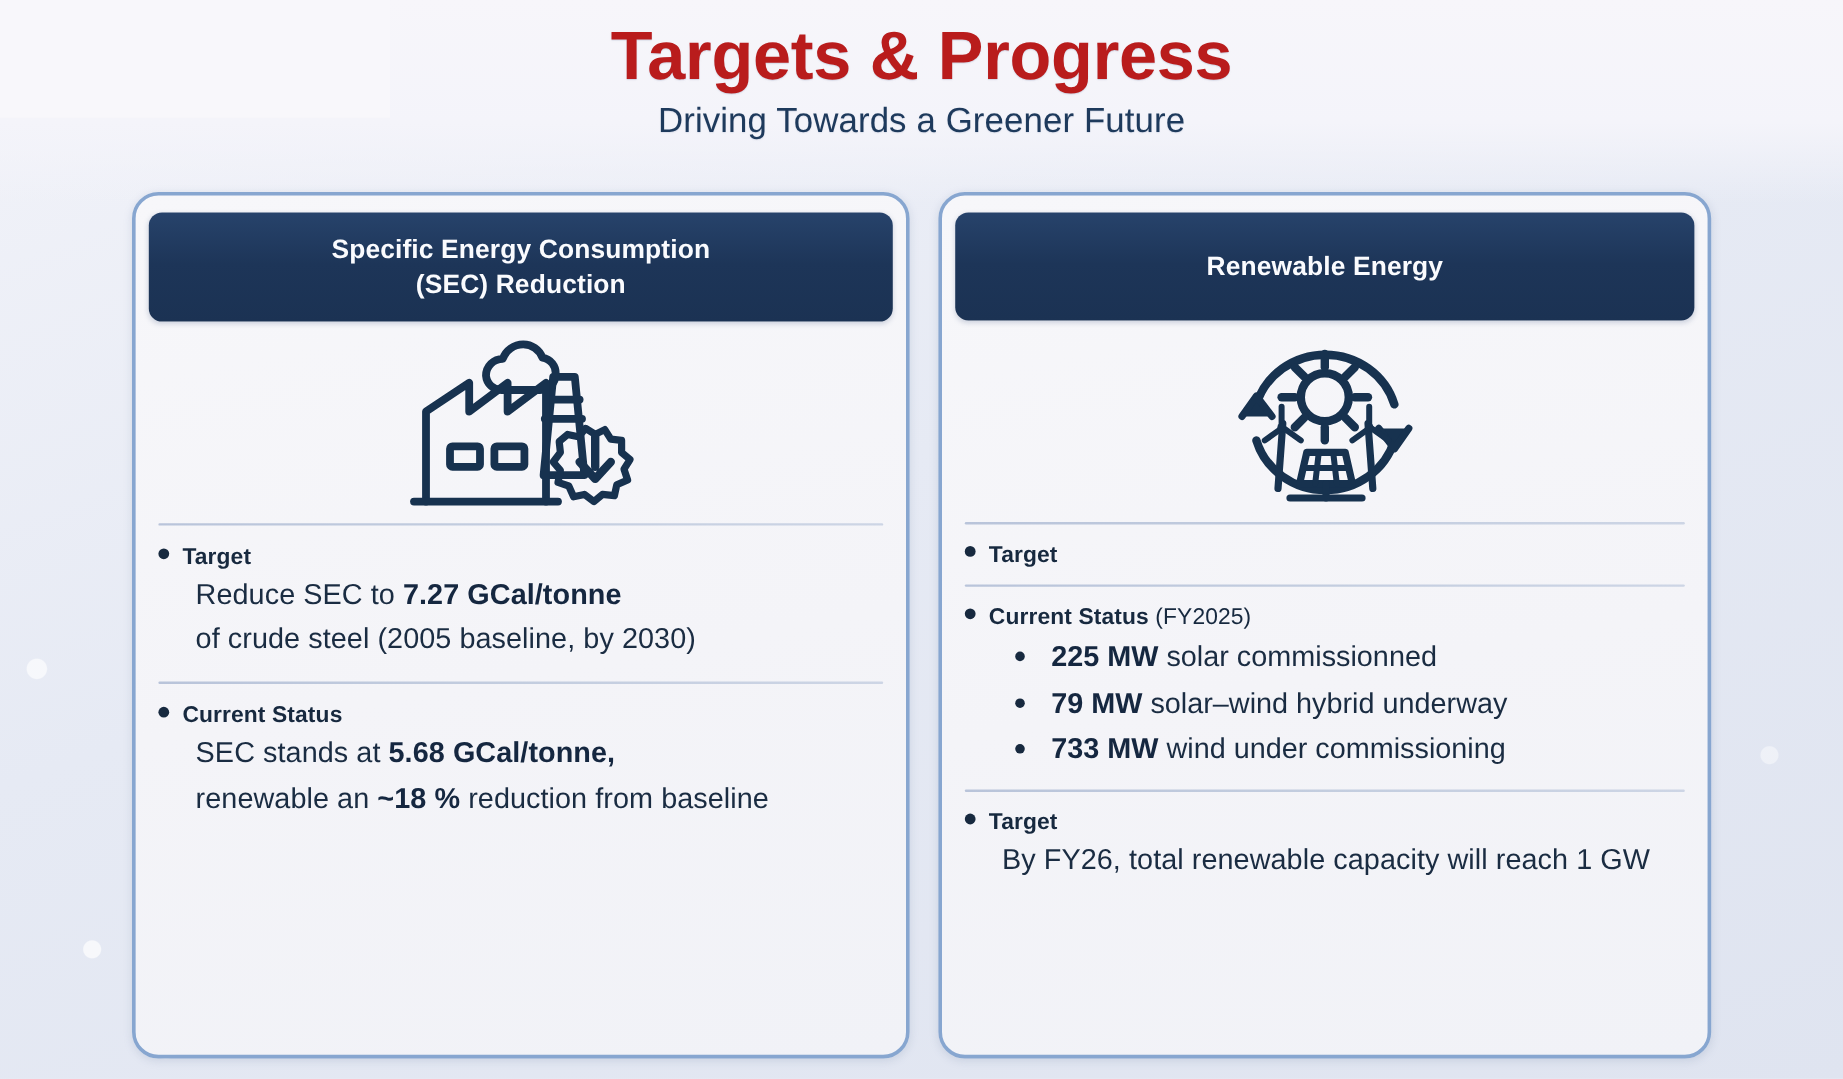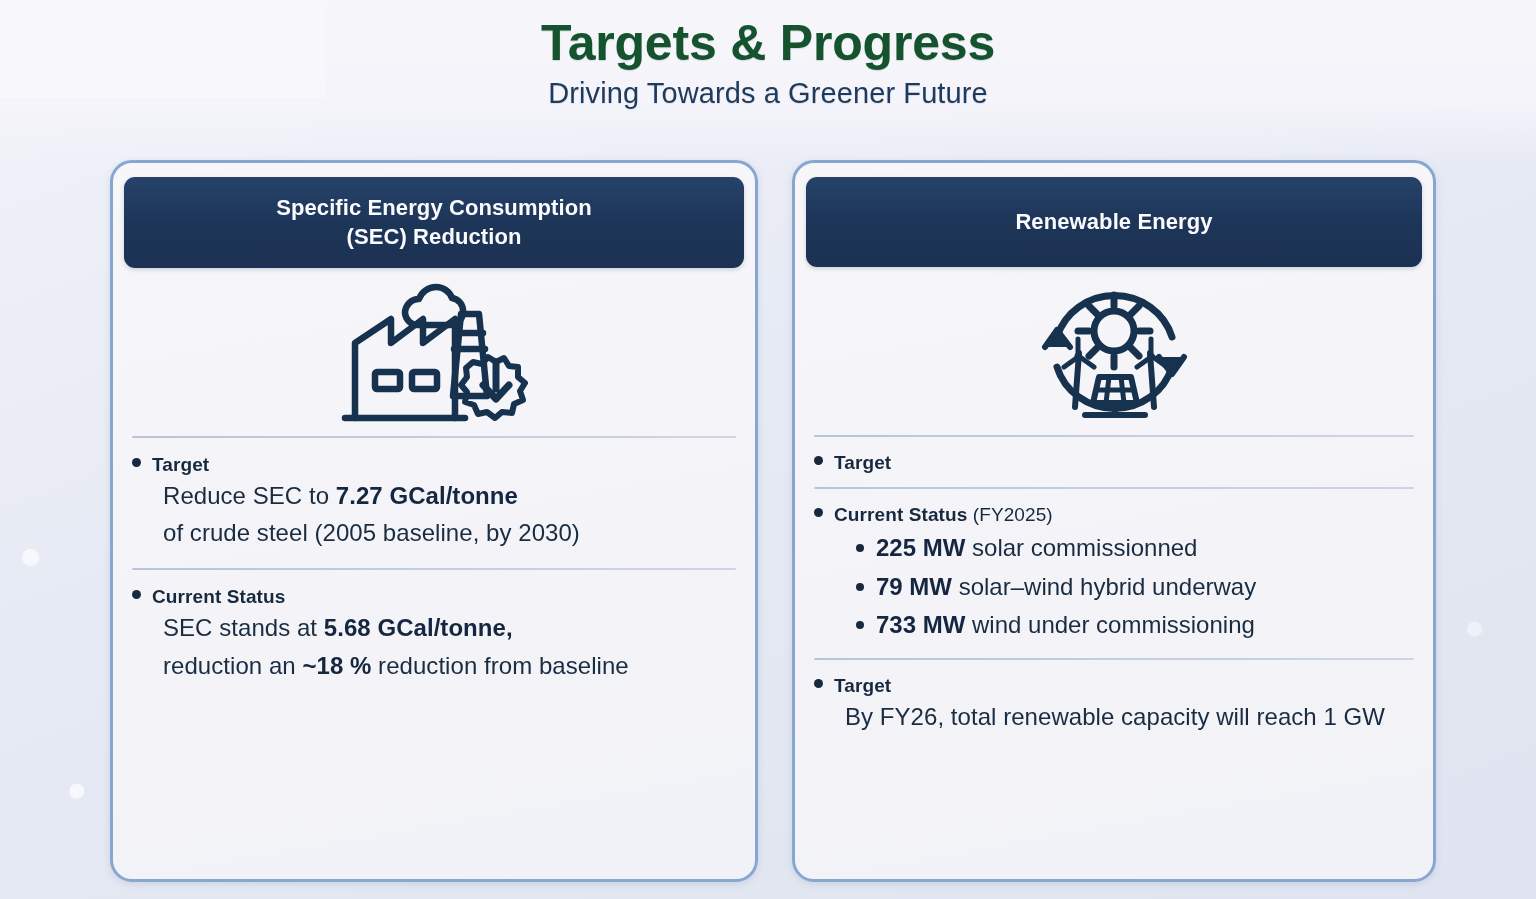--- a/index.html
+++ b/index.html
@@ -47,23 +47,23 @@
   }
 
   
   #header {
     position: absolute;
     top: 14px; left: 0; right: 0;
     text-align: center;
     z-index: 3;
   }
   #page-title {
-    font-size: 50px;
+    font-size: 57px;
     font-weight: bold;
-    color: #14532d;
+    color: #b91c1c;
     letter-spacing: -0.2px;
     line-height: 1.18;
     text-shadow: 0 1px 1px rgba(180,188,210,0.55);
   }
   #page-subtitle {
     margin-top: 4px;
     font-size: 29px;
     font-weight: 400;
     color: #1e3a5c;
     letter-spacing: 0.1px;
@@ -76,21 +76,21 @@
     top: 160px;
     height: 722px;
     border: 3px solid #87a6d0;
     border-radius: 22px;
     background: linear-gradient(170deg, #f7f7fa 0%, #f4f4f8 55%, #f1f2f7 100%);
     box-shadow: 0 2px 7px rgba(120,135,170,0.22);
     box-sizing: border-box;
     overflow: hidden;
   }
   #card-sec   { left: 110px; width: 648px; }
-  #card-renew { left: 782px; width: 644px; margin-left: 10px; }
+  #card-renew { left: 782px; width: 644px; }
 
   .card-header {
     margin: 14px 11px 0 11px;
     background: linear-gradient(180deg, #27436b 0%, #1d3558 48%, #1b3253 100%);
     border-radius: 11px;
     color: #fafbfe;
     font-size: 22px;
     font-weight: bold;
     text-align: center;
     line-height: 1.32;
@@ -160,21 +160,21 @@
   }
   .detail b { font-weight: bold; color: #152740; }
 
   .sub-list {
     padding-left: 42px;
     margin-top: 3px;
   }
   .sub-item {
     display: flex;
     align-items: baseline;
-    gap: 12px;
+    gap: 22px;
     font-size: 24px;
     line-height: 1.61;
     color: #1a2c42;
   }
   .sub-item b { font-weight: bold; color: #152740; }
 </style>
 </head>
 <body>
 
 <div id="bg-base"></div>
@@ -231,21 +231,21 @@
 
     <div class="divider"></div>
 
     <div class="section">
       <div class="bullet-line">
         <span class="dot"></span>
         <span class="bullet-head">Current Status</span>
       </div>
       <div class="detail">
         <span>SEC stands at </span><b>5.68 GCal/tonne,</b><br>
-        <span>reduction an </span><b>~18 %</b><span> reduction from baseline</span>
+        <span>renewable an </span><b>~18 %</b><span> reduction from baseline</span>
       </div>
     </div>
 
   </div>
 </div>
 
 <div class="card" id="card-renew">
 
   <div class="card-header">Renewable Energy</div>
 

